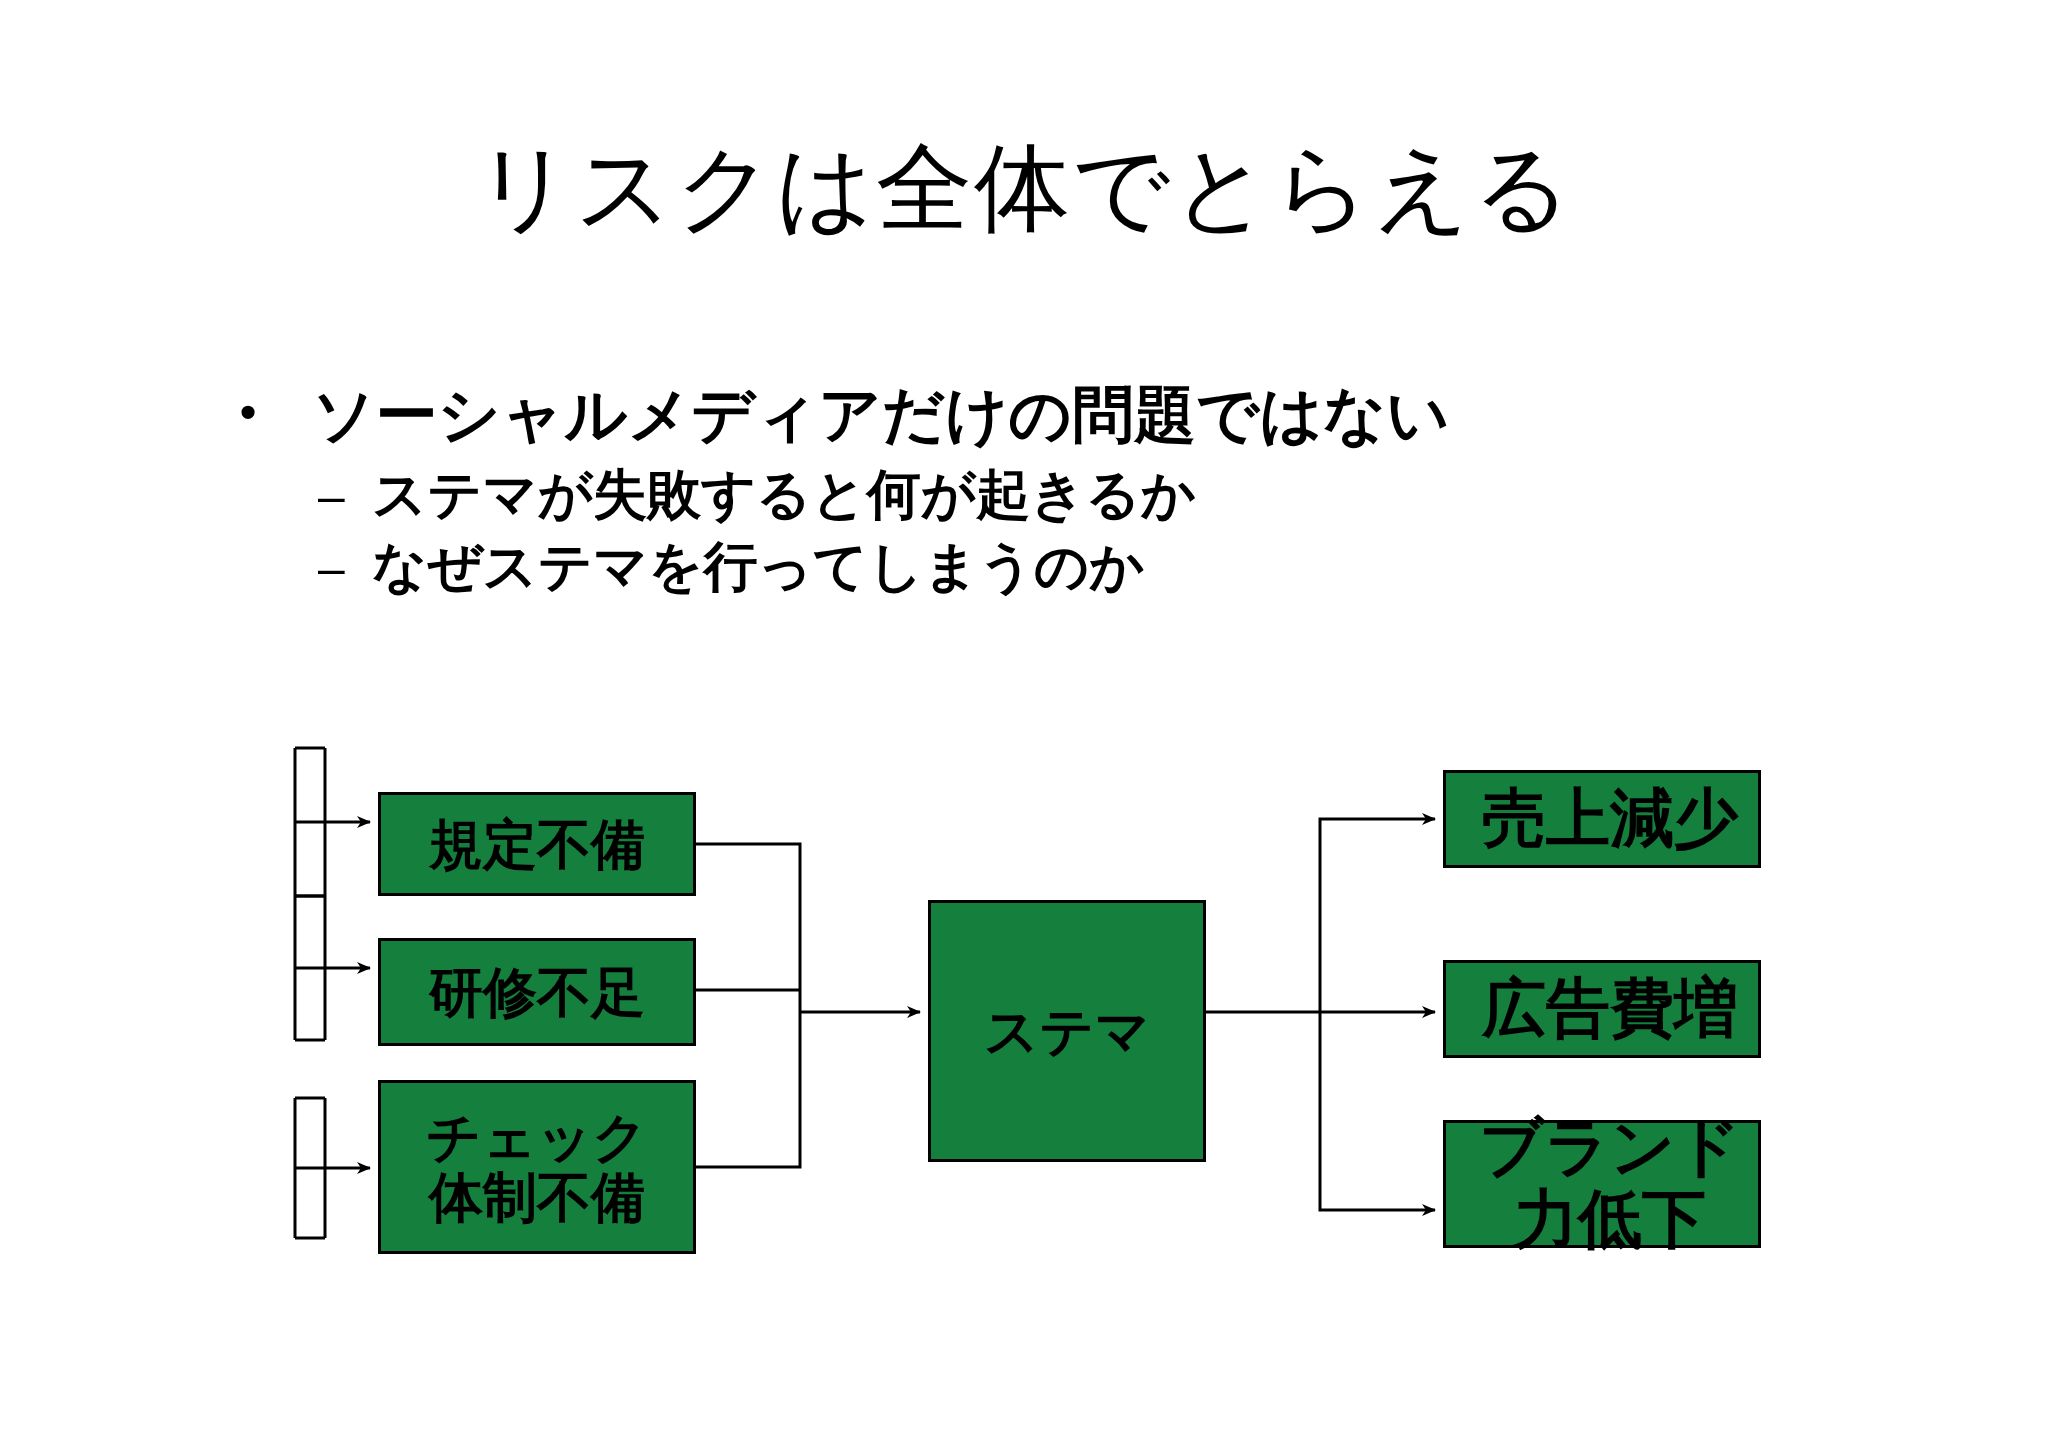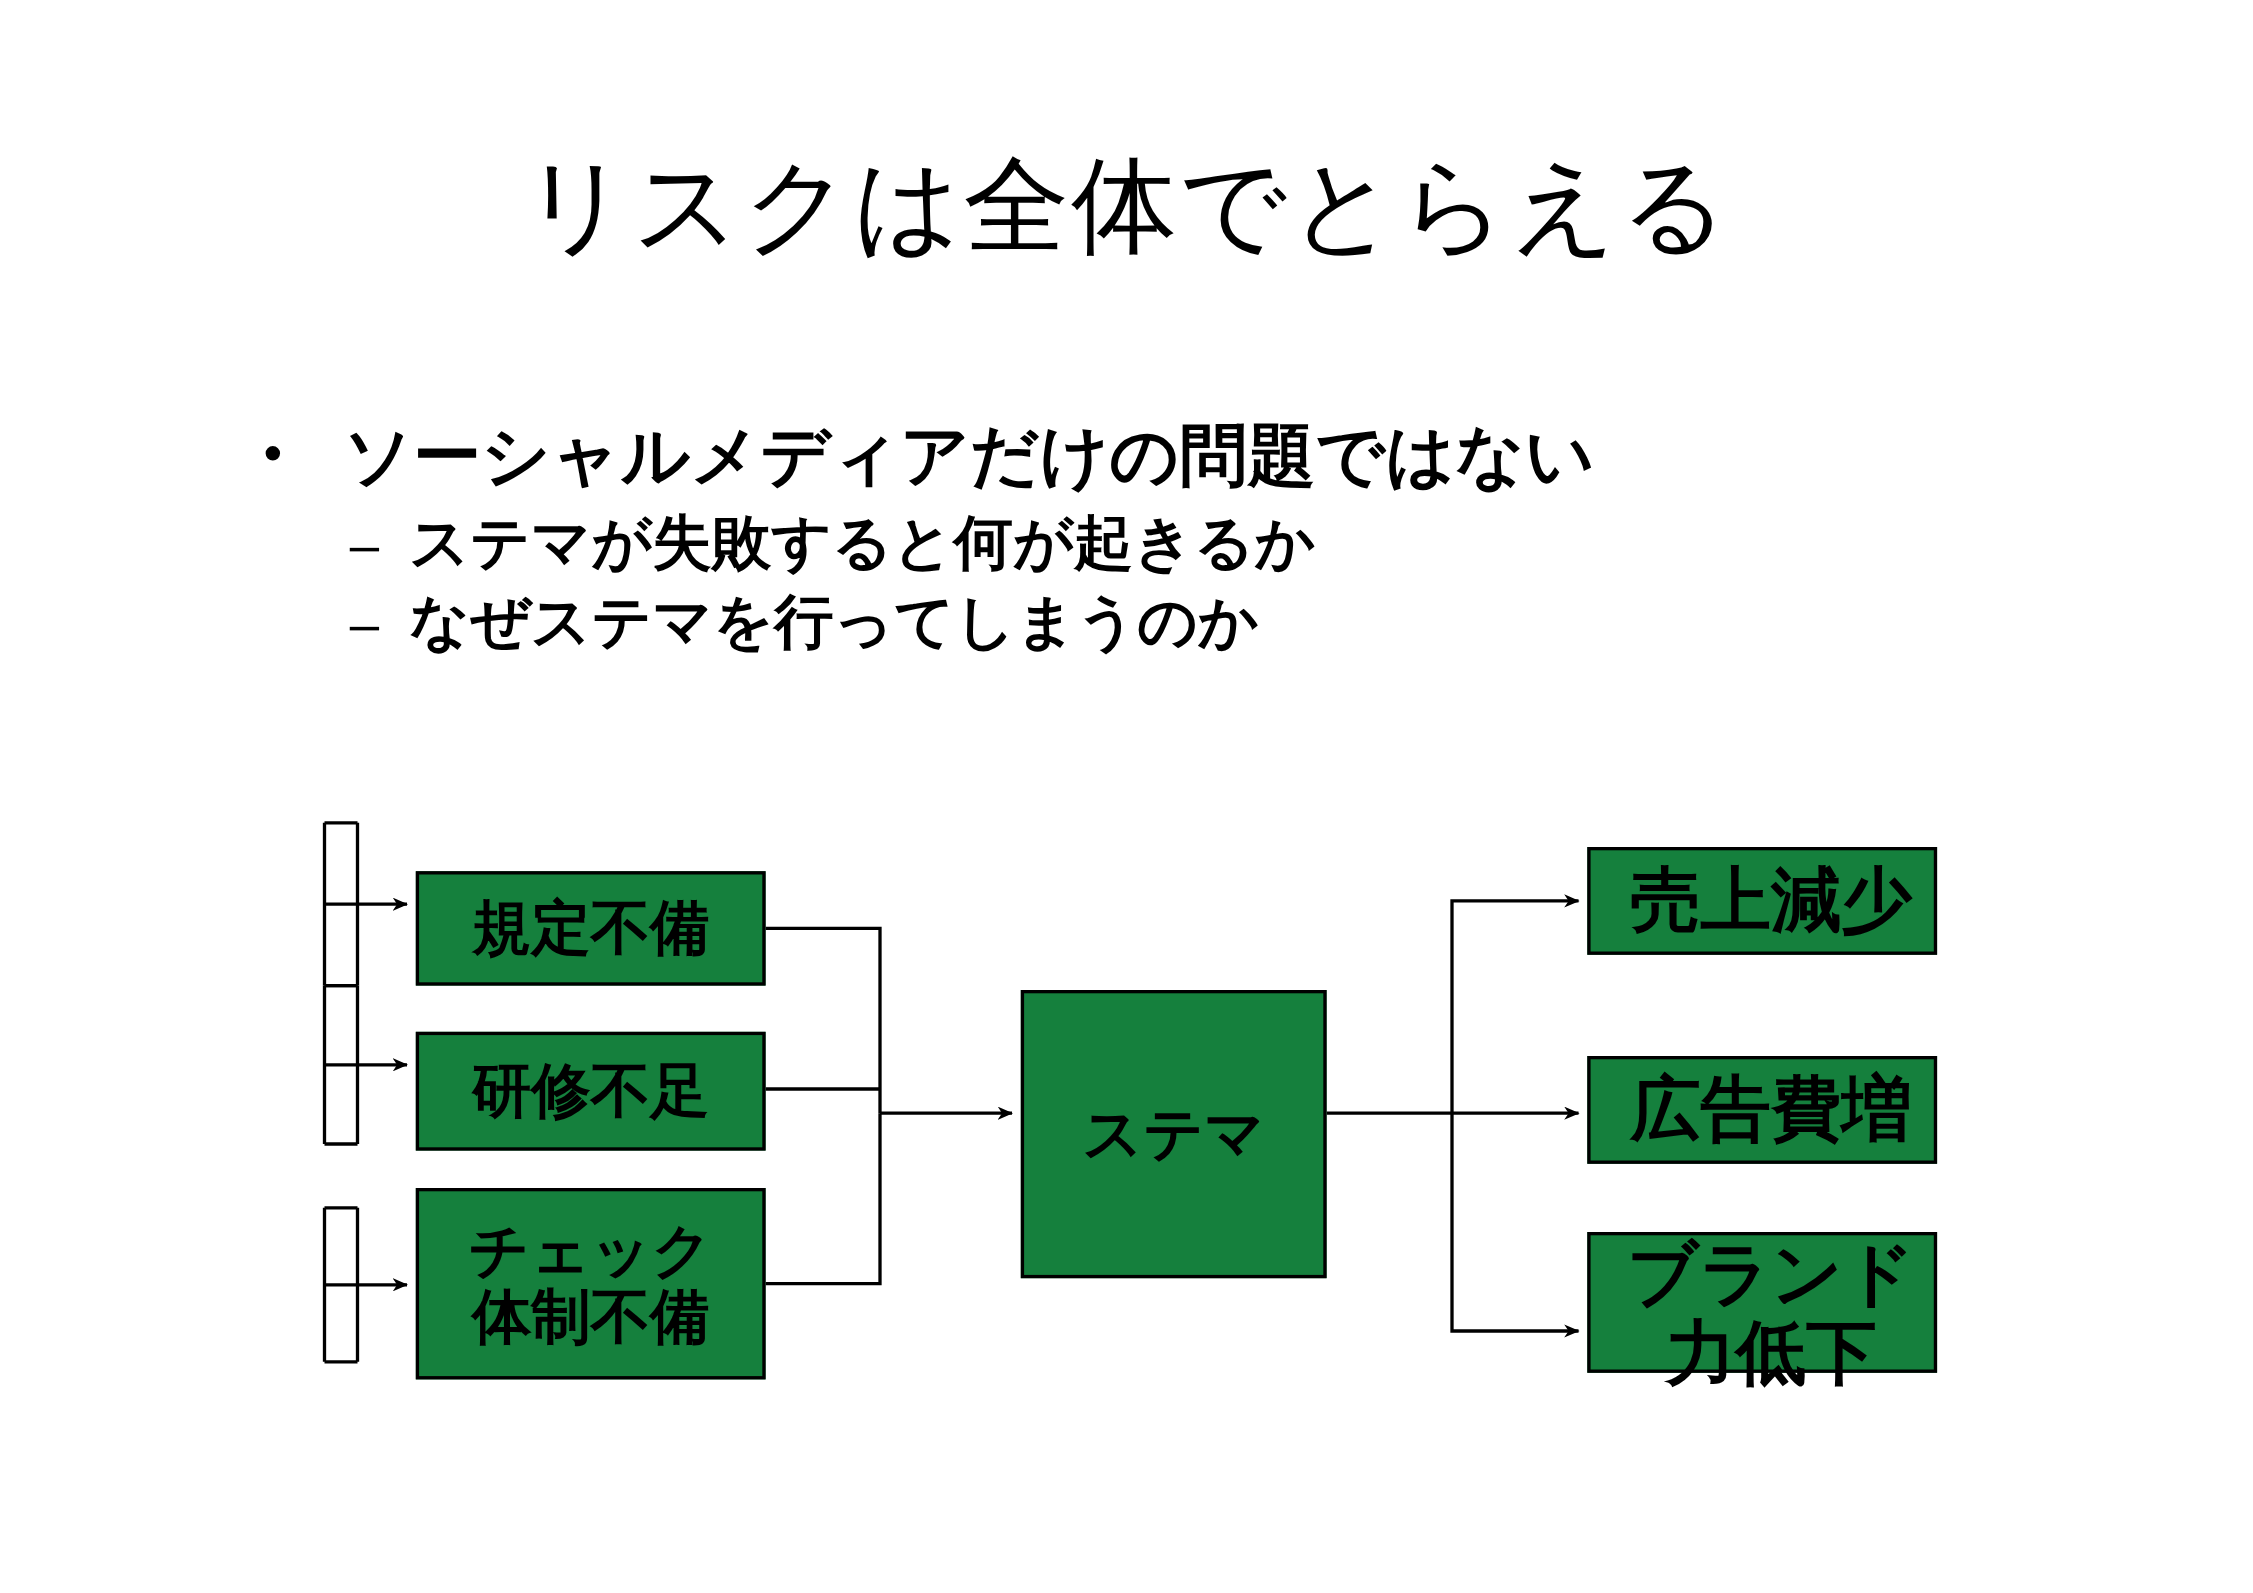--- a/index.html
+++ b/index.html
@@ -105,21 +105,21 @@
 
   
   #node-kitei    { left: 378px;  top:  92px; width: 318px; height: 104px; }
   #node-kenshu   { left: 378px;  top: 238px; width: 318px; height: 108px; }
   #node-check    { left: 378px;  top: 380px; width: 318px; height: 174px; }
   
   #node-stema    { left: 928px;  top: 182px; width: 278px; height: 262px; }
   
   #node-uriage   { left: 1443px; top:  70px; width: 318px; height:  98px; }
   #node-kokoku   { left: 1443px; top: 260px; width: 318px; height:  98px; }
-  #node-brand    { left: 1443px; top: 420px; width: 318px; height: 128px; justify-content: space-between; }
+  #node-brand    { left: 1443px; top: 420px; width: 318px; height: 128px; }
 </style>
 </head>
 <body>
 
 <div id="slide-title">リスクは全体でとらえる</div>
 
 <div id="bullet-block">
 
   <div class="bullet-l1">
     <span class="marker">•</span>

